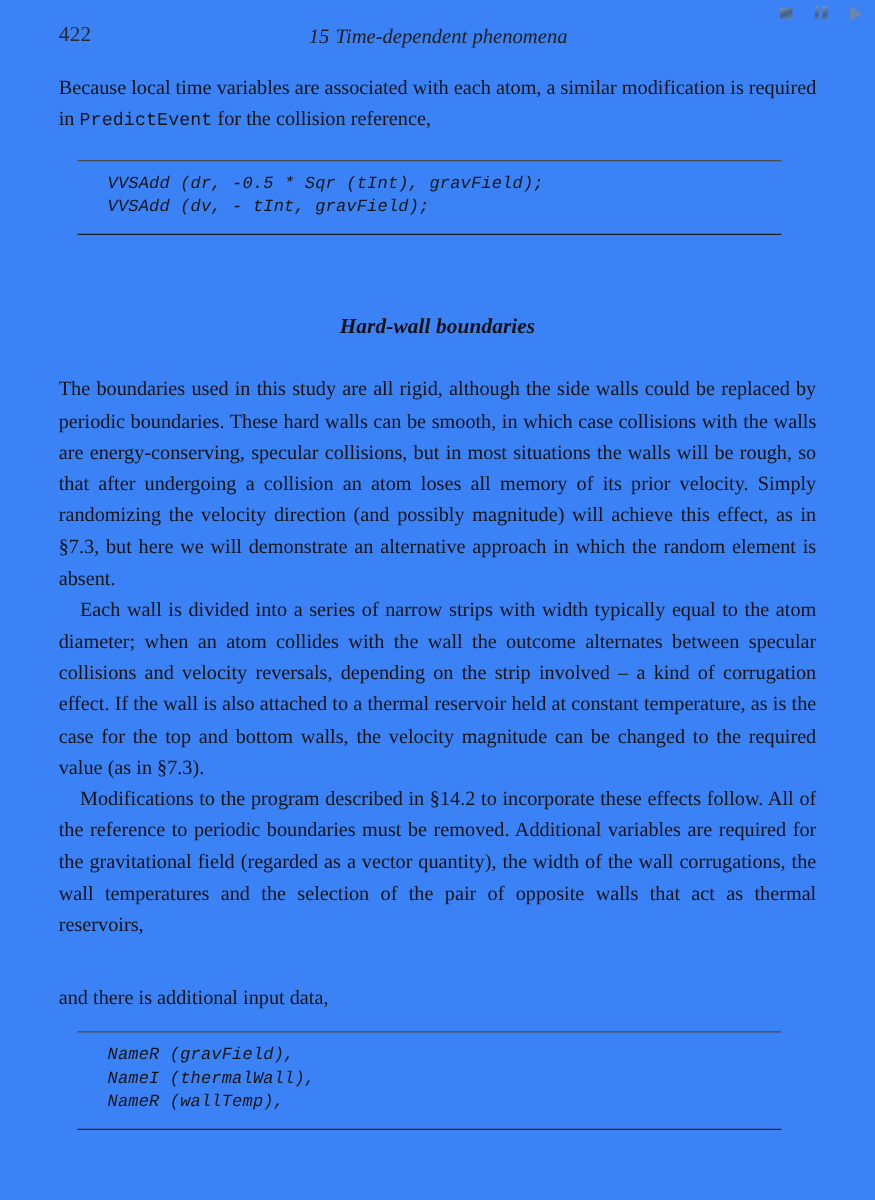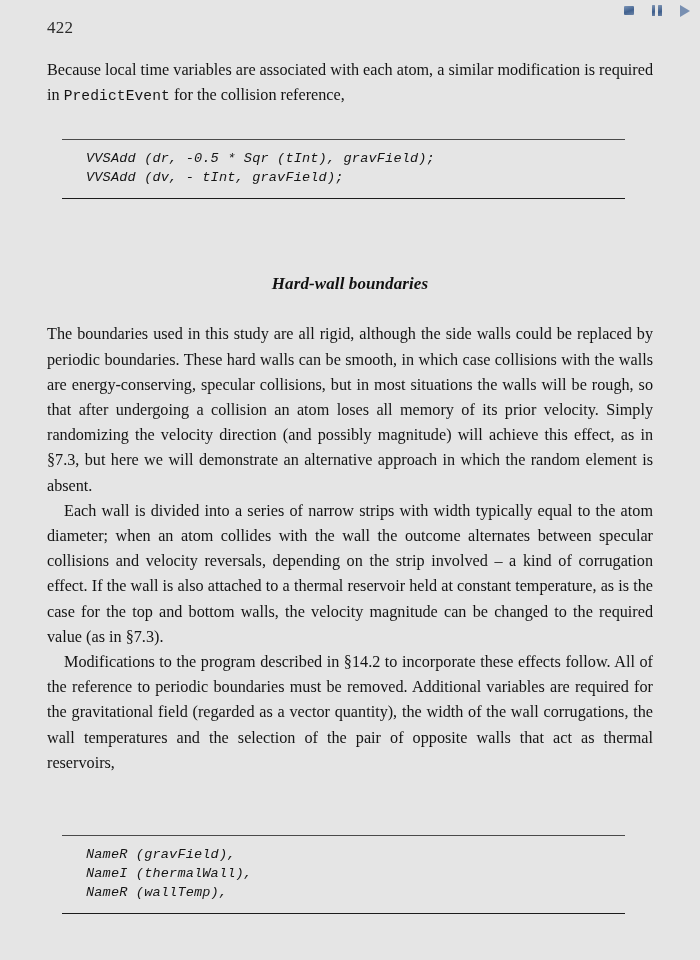--- a/index.html
+++ b/index.html
@@ -15,21 +15,21 @@
     font-family: "Liberation Serif", "DejaVu Serif", serif;
     color: #1a1a1a;
     -webkit-font-smoothing: antialiased;
   }
 
   .page {
     position: absolute;
     left: 0; top: 0;
     width: 700px;
     height: 960px;
-    background: #e5e5e5;
+    background: #3b82f6;
   }
 
   
   .running-head {
     position: absolute;
     left: 47px;
     top: 18px;
     width: 607px;
     height: 26px;
   }
@@ -132,21 +132,21 @@
     text-align: center;
     font-size: 17px;
     font-weight: bold;
     font-style: italic;
     color: #111111;
     letter-spacing: 0.1px;
   }
 
   
   .code-block {
-    margin: 12px;
+    margin: 0;
     margin-left: 15px;
     width: 563px;
     border-top: 1.4px solid #4a4a4a;
     border-bottom: 1.9px solid #1c1c1c;
     box-sizing: border-box;
   }
   .code-block pre {
     margin: 0;
     padding: 9px 0 11px 24px;
     font-family: "Liberation Mono", "DejaVu Sans Mono", monospace;
@@ -167,20 +167,23 @@
   .sp-f { height: 18px; }
   .sp-g { height: 14px; }
 </style>
 </head>
 <body>
 
 <div class="page">
 
   <div class="running-head">
     <span class="folio">422</span>
+    <div class="head-title">
+      <span class="chap-num">15</span><span>Time-dependent phenomena</span>
+    </div>
   </div>
 
   <div class="media-controls">
     <div class="media-btn">
       <span class="ic-stop"></span>
     </div>
     <div class="media-btn">
       <span class="ic-pause">
           <i></i>
           <i></i>
@@ -215,20 +218,21 @@
 
     <p class="body indent">Each wall is divided into a series of narrow strips with width typically equal to the atom diameter; when an atom collides with the wall the outcome alternates between specular collisions and velocity reversals, depending on the strip involved – a kind of corrugation effect. If the wall is also attached to a thermal reservoir held at constant temperature, as is the case for the top and bottom walls, the velocity magnitude can be changed to the required value (as in §7.3).</p>
 
     <p class="body indent">Modifications to the program described in §14.2 to incorporate these effects follow. All of the reference to periodic boundaries must be removed. Additional variables are required for the gravitational field (regarded as a vector quantity), the width of the wall corrugations, the wall temperatures and the selection of the pair of opposite walls that act as thermal reservoirs,</p>
 
     <div class="sp-e"></div>
 
 
     <div class="sp-f"></div>
 
+    <p class="body">and there is additional input data,</p>
 
     <div class="sp-g"></div>
 
     <div class="code-block">
       <pre>NameR (gravField),
 NameI (thermalWall),
 NameR (wallTemp),</pre>
     </div>
 
   </div>

